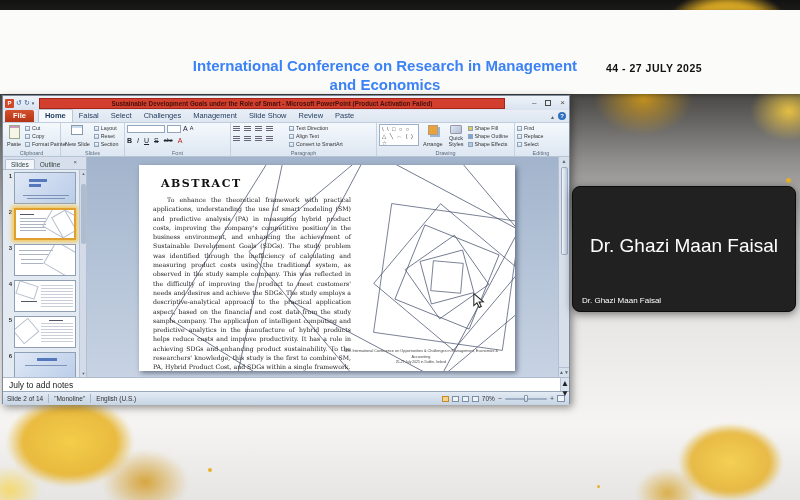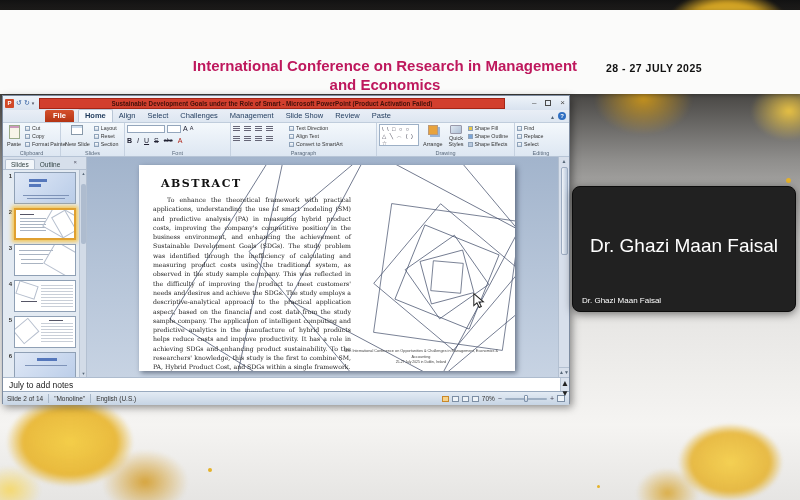--- a/index.html
+++ b/index.html
@@ -27,21 +27,21 @@
       radial-gradient(70px 52px at 55% 48%, rgba(244,205,70,.92), rgba(229,173,28,.8) 56%, rgba(229,173,28,0) 75%),
       radial-gradient(45px 36px at 25% 70%, rgba(214,156,22,.75), rgba(214,156,22,0) 70%); }
   .gold-dot { position:absolute; border-radius:50%; background:#e5b22a; filter:blur(.4px); pointer-events:none; }
 
   
   .conf-header { position:absolute; left:0; top:10px; width:800px; height:84px; background:#fbfbfa;
     box-shadow:0 1px 4px rgba(0,0,0,.3); }
   .logo { position:absolute; left:60px; top:42px; display:flex; align-items:center; gap:3px; }
   .logo-text { font-size:14px; font-weight:bold; letter-spacing:1.5px; color:#23368c; font-family:"Liberation Sans",sans-serif; }
   .conf-title { position:absolute; left:180px; top:46px; width:410px; text-align:center;
-    font-size:15px; line-height:19px; font-weight:bold; color:#be185d; }
+    font-size:15px; line-height:19px; font-weight:bold; color:#3b82f6; }
   .conf-dates { position:absolute; left:606px; top:52px; font-size:10.5px; font-weight:bold; color:#111; letter-spacing:.5px; }
 
   
   .ppt { position:absolute; left:2px; top:95px; width:568px; height:309px; background:#dce4ef;
     border:1px solid #7e8ca0; box-shadow:2px 3px 8px rgba(0,0,0,.45); font-family:"Liberation Sans",sans-serif; }
   .titlebar { position:relative; height:14px; background:linear-gradient(180deg,#eef3f9,#d8e2ef); }
   .qat { position:absolute; left:2px; top:1px; display:flex; align-items:center; gap:2px; height:12px; }
   .ppt-appicon { width:9px; height:9px; background:#d04727; border-radius:1px; color:#fff; font-size:6px; font-weight:bold;
     display:flex; align-items:center; justify-content:center; }
   .qat-btn { font-size:7px; color:#2d5a9e; line-height:10px; }
@@ -49,21 +49,21 @@
   .title-red { position:absolute; left:36px; right:64px; top:1.5px; height:11px; background:#d23f2e; border:1px solid #a32517;
     display:flex; align-items:center; justify-content:center; }
   .title-red span { font-size:6.3px; color:#43100a; font-weight:bold; white-space:nowrap; overflow:hidden; }
   .win-controls { position:absolute; right:4px; top:1px; display:flex; gap:9px; align-items:center; height:12px; }
   .win-controls span { font-size:8px; color:#4a4a4a; line-height:10px; }
   .win-max { display:inline-block; width:6px; height:6px; border:1px solid #4a4a4a; }
 
   .tabsrow { position:relative; height:13px; background:linear-gradient(180deg,#e9eef6,#dde6f1); border-bottom:1px solid #c0cddc;
     display:flex; align-items:flex-end; padding-left:2px; }
   .file-tab { background:linear-gradient(180deg,#d5502c,#b33414); color:#fff; font-size:7.5px; font-weight:bold;
-    padding:1px 8px 2px; border-radius:2px 2px 0 0; margin-right:4px;margin-left:40px; }
+    padding:1px 8px 2px; border-radius:2px 2px 0 0; margin-right:4px; }
   .rtab { font-size:7.5px; color:#1e395b; padding:1px 6px 2px; }
   .rtab.active { background:#f5f8fc; border:1px solid #b9c6d6; border-bottom:none; border-radius:2px 2px 0 0;font-weight:bold; }
   .ribbon-right { position:absolute; right:3px; top:2px; display:flex; gap:4px; align-items:center; }
   .ribbon-right .min-ribbon { font-size:6px; color:#567; }
   .help-circle { width:8px; height:8px; border-radius:50%; background:#2f6fc2; color:#fff; font-size:6px; font-weight:bold;
     display:flex; align-items:center; justify-content:center; }
 
   .ribbon { height:34px; background:linear-gradient(180deg,#f4f8fc,#dde7f2); border-bottom:1px solid #b6c4d6;
     display:flex; }
   .rgroup { position:relative; border-right:1px solid #c5d1e0; padding:1px 2px 8px; }
@@ -152,21 +152,21 @@
   <div class="splash splash-tr"></div>
   <div class="splash splash-tl"></div>
   <div class="splash splash-bl"></div>
   <div class="splash splash-br"></div>
   <div class="gold-dot" style="left:786px;top:178px;width:5px;height:5px;"></div>
   <div class="gold-dot" style="left:208px;bottom:28px;width:4px;height:4px;"></div>
   <div class="gold-dot" style="right:200px;bottom:12px;width:3px;height:3px;"></div>
 
   <header class="conf-header">
     <div class="conf-title">International Conference on Research in Management and Economics</div>
-    <div class="conf-dates">28 - 27 JULY 2025</div>
+    <div class="conf-dates">44 - 27 JULY 2025</div>
   </header>
 
   <div class="ppt">
 
     <div class="titlebar">
       <div class="qat">
         <span class="ppt-appicon">P</span>
         <span class="qat-btn">↺</span>
         <span class="qat-btn">↻</span>
         <span class="qat-caret">▾</span>
@@ -177,21 +177,21 @@
       <div class="win-controls">
         <span>–</span>
         <span class="win-max"></span>
         <span>×</span>
       </div>
     </div>
 
     <div class="tabsrow">
       <span class="file-tab">File</span>
       <span class="rtab active">Home</span>
-      <span class="rtab">Align</span>
+      <span class="rtab">Faisal</span>
       <span class="rtab">Select</span>
       <span class="rtab">Challenges</span>
       <span class="rtab">Management</span>
       <span class="rtab">Slide Show</span>
       <span class="rtab">Review</span>
       <span class="rtab">Paste</span>
       <span class="ribbon-right">
         <span class="min-ribbon">▴</span>
         <span class="help-circle">?</span>
       </span>

